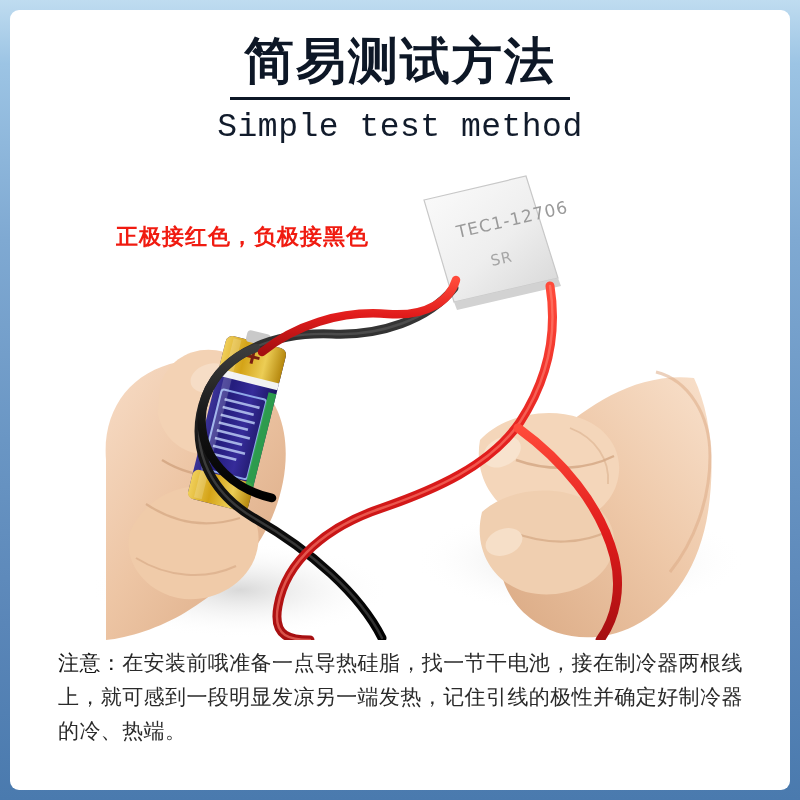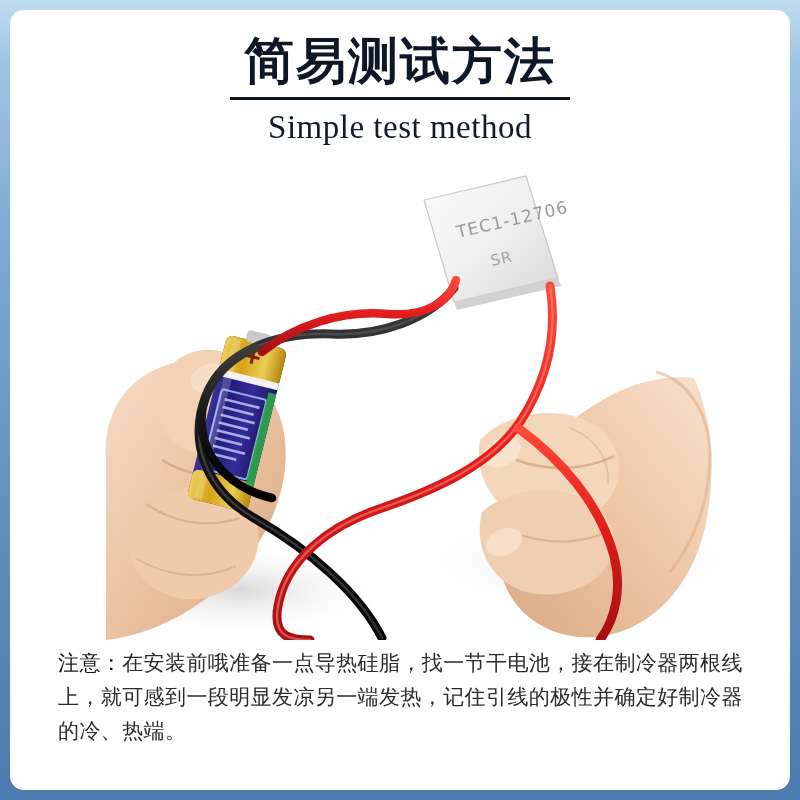--- a/index.html
+++ b/index.html
@@ -27,21 +27,21 @@
   }
 
   
   #card {
     position: absolute;
     left: 10px;
     top: 10px;
     width: 780px;
     height: 780px;
     background: #ffffff;
-    border-radius: 14px;
+    border-radius: 9px;
     overflow: hidden;
   }
 
   
   .header {
     position: absolute;
     left: 0;
     top: 0;
     width: 780px;
     text-align: center;
@@ -63,21 +63,21 @@
     margin: 6px auto 0 auto;
   }
   .title-en {
     margin: 0;
     padding-top: 8px;
     font-size: 33px;
     line-height: 1.2;
     font-weight: 300;
     color: #111b2b;
     letter-spacing: 0.5px;
-    font-family: Liberation Serif, serif;
+    font-family: Liberation Mono, monospace;
   }
 
   
   .photo-stage {
     position: absolute;
     left: 0;
     top: 150px;
     width: 780px;
     height: 480px;
     background: #ffffff;
@@ -273,19 +273,20 @@
         <path d="M540 126 C548 176 536 222 510 262 C480 306 424 330 372 348
                  C318 366 276 400 268 446 C262 478 282 480 300 480" fill="none" stroke="#ff8a7a" stroke-width="2.4" stroke-linecap="round" opacity="0.55"></path>
 
         <path d="M252 192 C284 166 330 150 378 154 C418 157 440 140 446 120" fill="none" stroke="url(#redW)" stroke-width="8.5" stroke-linecap="round"></path>
 
         <path d="M508 268 C552 300 590 344 604 396 C612 428 606 458 590 480" fill="none" stroke="url(#redW)" stroke-width="9" stroke-linecap="round"></path>
       </svg>
 
     </div>
 
+    <div class="annot-red">正极接红色，负极接黑色</div>
 
     <div class="note">
       <span class="note-label">注意：</span><span>在安装前哦准备一点导热硅脂，找一节干电池，接在制冷器两根线上，就可感到一段明显发凉另一端发热，记住引线的极性并确定好制冷器的冷、热端。</span>
     </div>
 
   </div>
 </div>
 
 </body></html>

